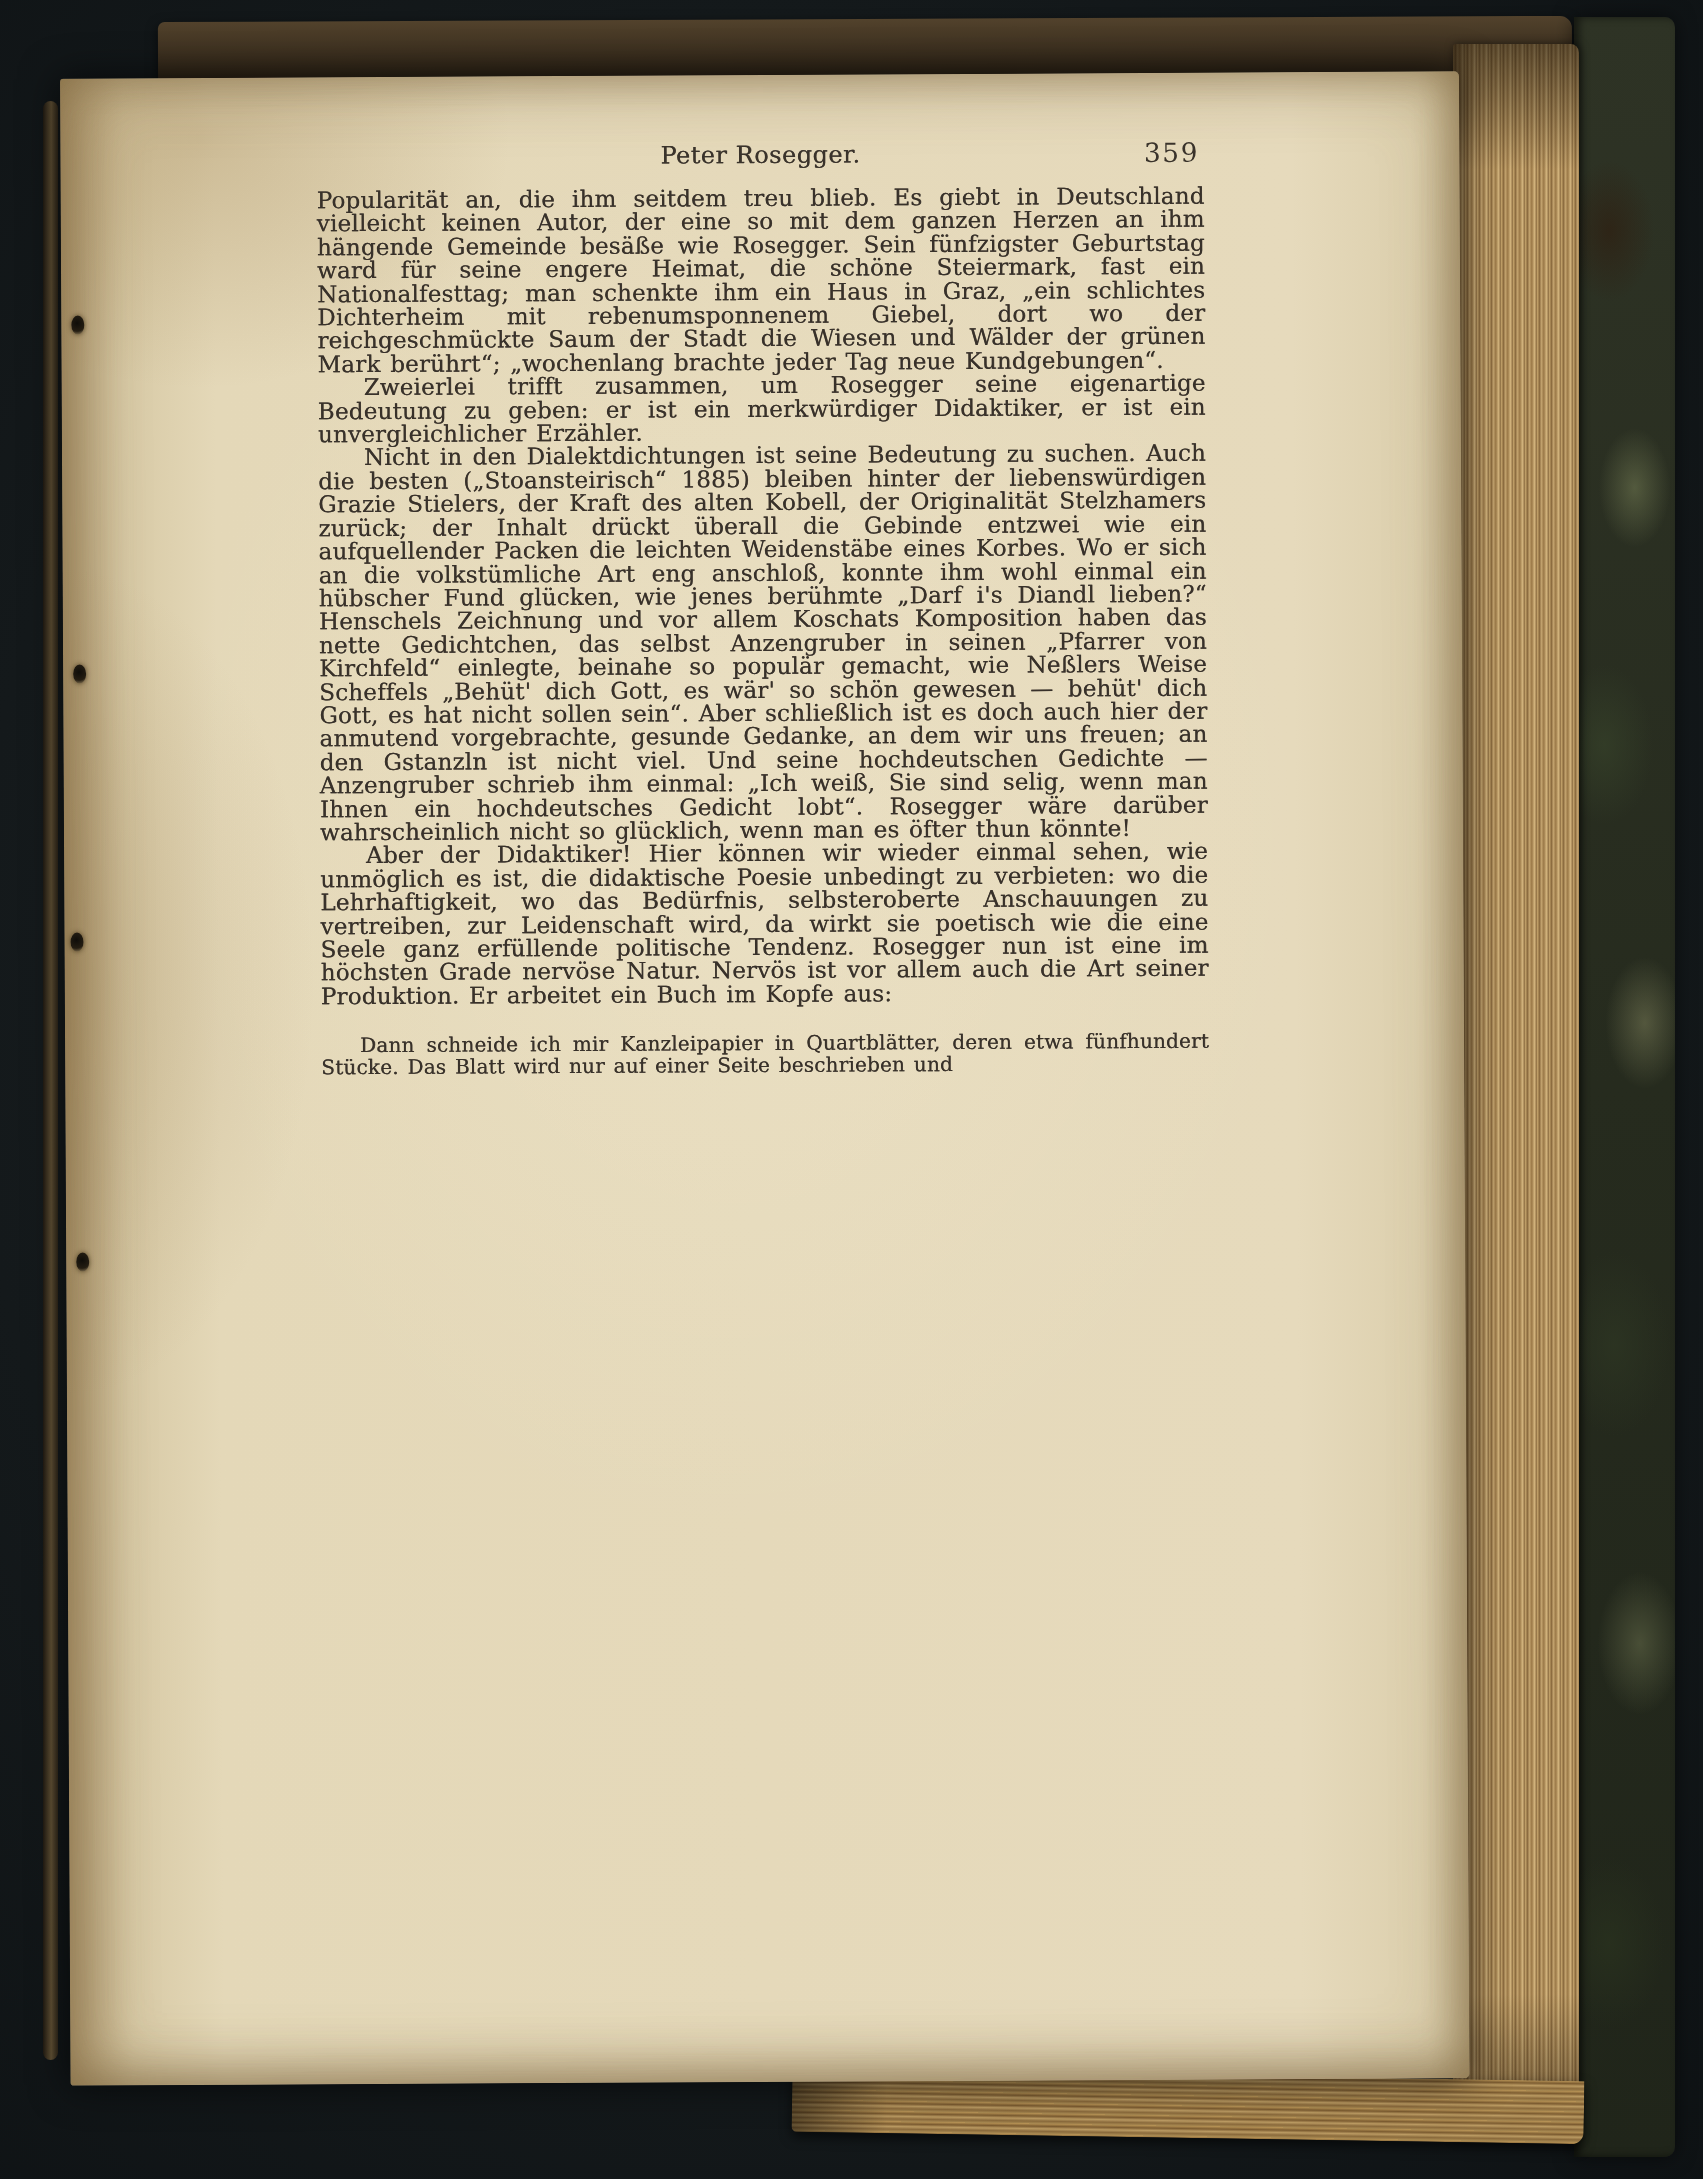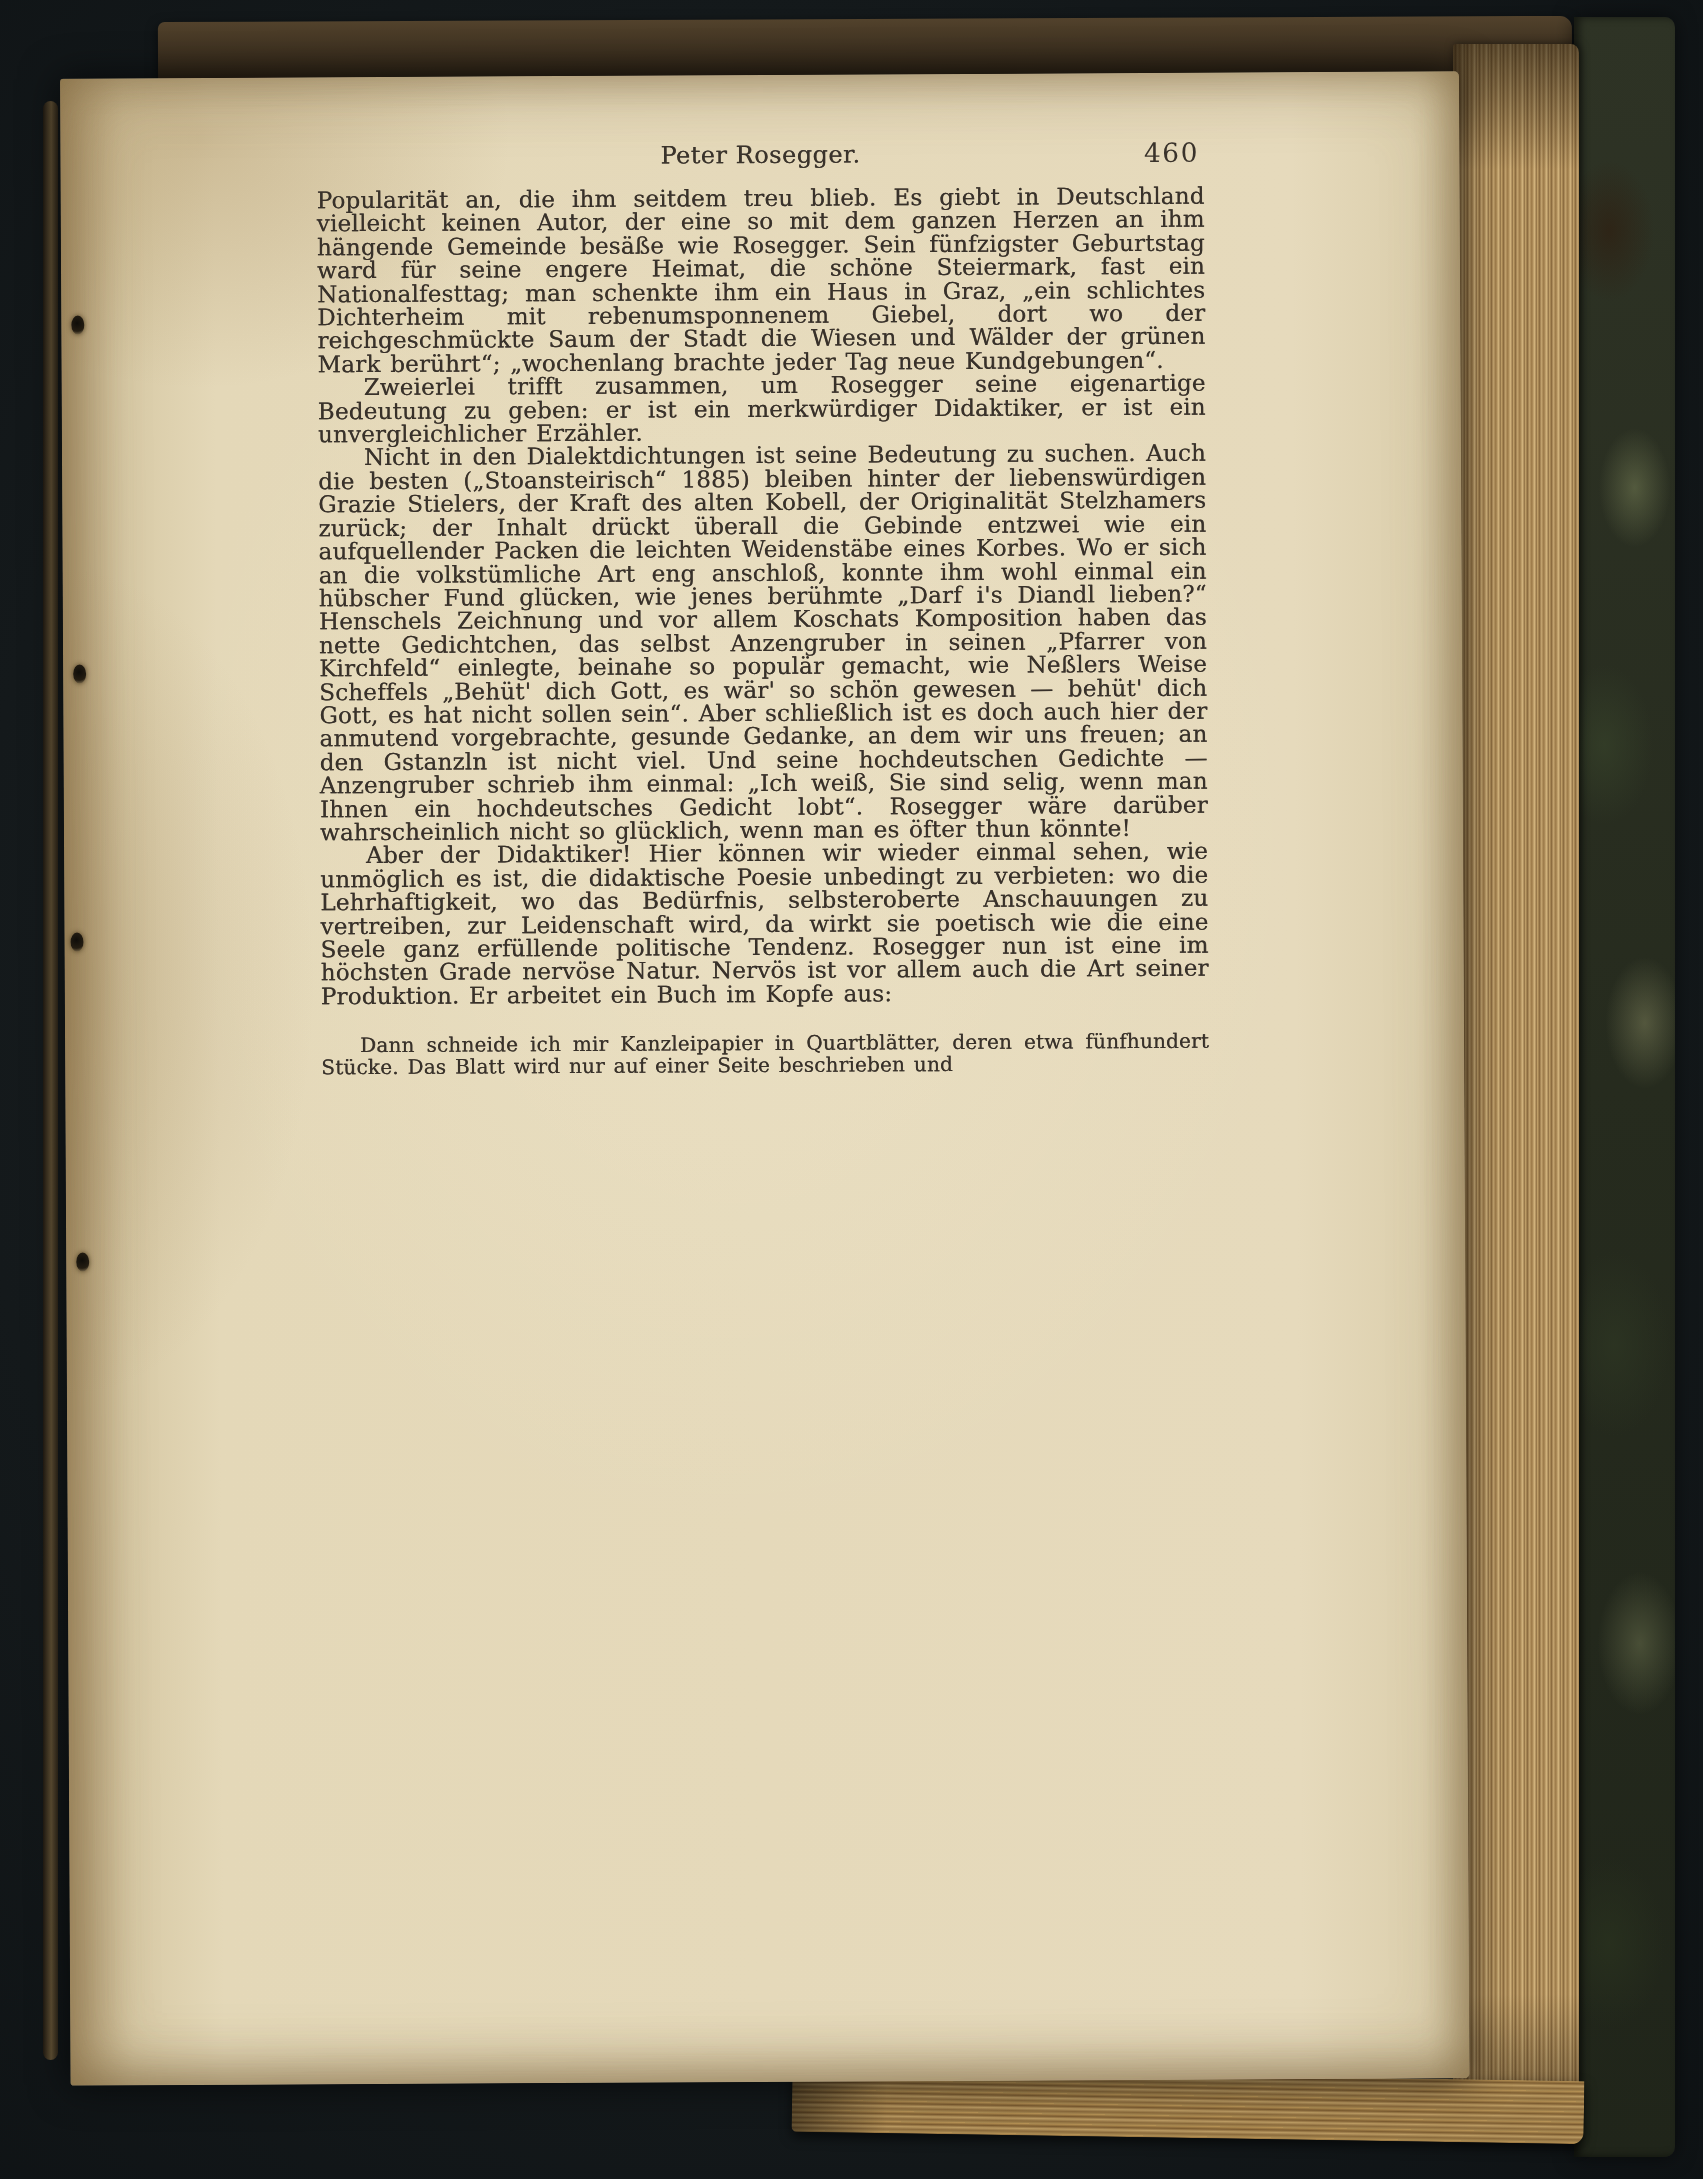--- a/index.html
+++ b/index.html
@@ -142,21 +142,21 @@
 
   <div class="page">
 
     <div class="hole hole-1"></div>
     <div class="hole hole-2"></div>
     <div class="hole hole-3"></div>
     <div class="hole hole-4"></div>
 
     <div class="running-head">
       <span class="running-title">Peter Rosegger.</span>
-      <span class="page-number">460</span>
+      <span class="page-number">359</span>
     </div>
 
     <div class="body-text">
       <p class="para first">Popularität an, die ihm seitdem treu blieb. Es giebt in Deutschland vielleicht keinen Autor, der eine so mit dem ganzen Herzen an ihm hängende Gemeinde besäße wie Rosegger. Sein fünfzigster Geburtstag ward für seine engere Heimat, die schöne Steiermark, fast ein Nationalfesttag; man schenkte ihm ein Haus in Graz, „ein schlichtes Dichterheim mit rebenumsponnenem Giebel, dort wo der reichgeschmückte Saum der Stadt die Wiesen und Wälder der grünen Mark berührt“; „wochenlang brachte jeder Tag neue Kundgebungen“.</p>
       <p class="para">Zweierlei trifft zusammen, um Rosegger seine eigenartige Bedeutung zu geben: er ist ein merkwürdiger Didaktiker, er ist ein unvergleichlicher Erzähler.</p>
       <p class="para">Nicht in den Dialektdichtungen ist seine Bedeutung zu suchen. Auch die besten („Stoansteirisch“ 1885) bleiben hinter der liebenswürdigen Grazie Stielers, der Kraft des alten Kobell, der Originalität Stelzhamers zurück; der Inhalt drückt überall die Gebinde entzwei wie ein aufquellender Packen die leichten Weidenstäbe eines Korbes. Wo er sich an die volkstümliche Art eng anschloß, konnte ihm wohl einmal ein hübscher Fund glücken, wie jenes berühmte „Darf i's Diandl lieben?“ Henschels Zeichnung und vor allem Koschats Komposition haben das nette Gedichtchen, das selbst Anzengruber in seinen „Pfarrer von Kirchfeld“ einlegte, beinahe so populär gemacht, wie Neßlers Weise Scheffels „Behüt' dich Gott, es wär' so schön gewesen — behüt' dich Gott, es hat nicht sollen sein“. Aber schließlich ist es doch auch hier der anmutend vorgebrachte, gesunde Gedanke, an dem wir uns freuen; an den Gstanzln ist nicht viel. Und seine hochdeutschen Gedichte — Anzengruber schrieb ihm einmal: „Ich weiß, Sie sind selig, wenn man Ihnen ein hochdeutsches Gedicht lobt“. Rosegger wäre darüber wahrscheinlich nicht so glücklich, wenn man es öfter thun könnte!</p>
       <p class="para">Aber der Didaktiker! Hier können wir wieder einmal sehen, wie unmöglich es ist, die didaktische Poesie unbedingt zu verbieten: wo die Lehrhaftigkeit, wo das Bedürfnis, selbsteroberte Anschauungen zu vertreiben, zur Leidenschaft wird, da wirkt sie poetisch wie die eine Seele ganz erfüllende politische Tendenz. Rosegger nun ist eine im höchsten Grade nervöse Natur. Nervös ist vor allem auch die Art seiner Produktion. Er arbeitet ein Buch im Kopfe aus:</p>
       <p class="excerpt">Dann schneide ich mir Kanzleipapier in Quartblätter, deren etwa fünfhundert Stücke. Das Blatt wird nur auf einer Seite beschrieben und</p>
     </div>
 

